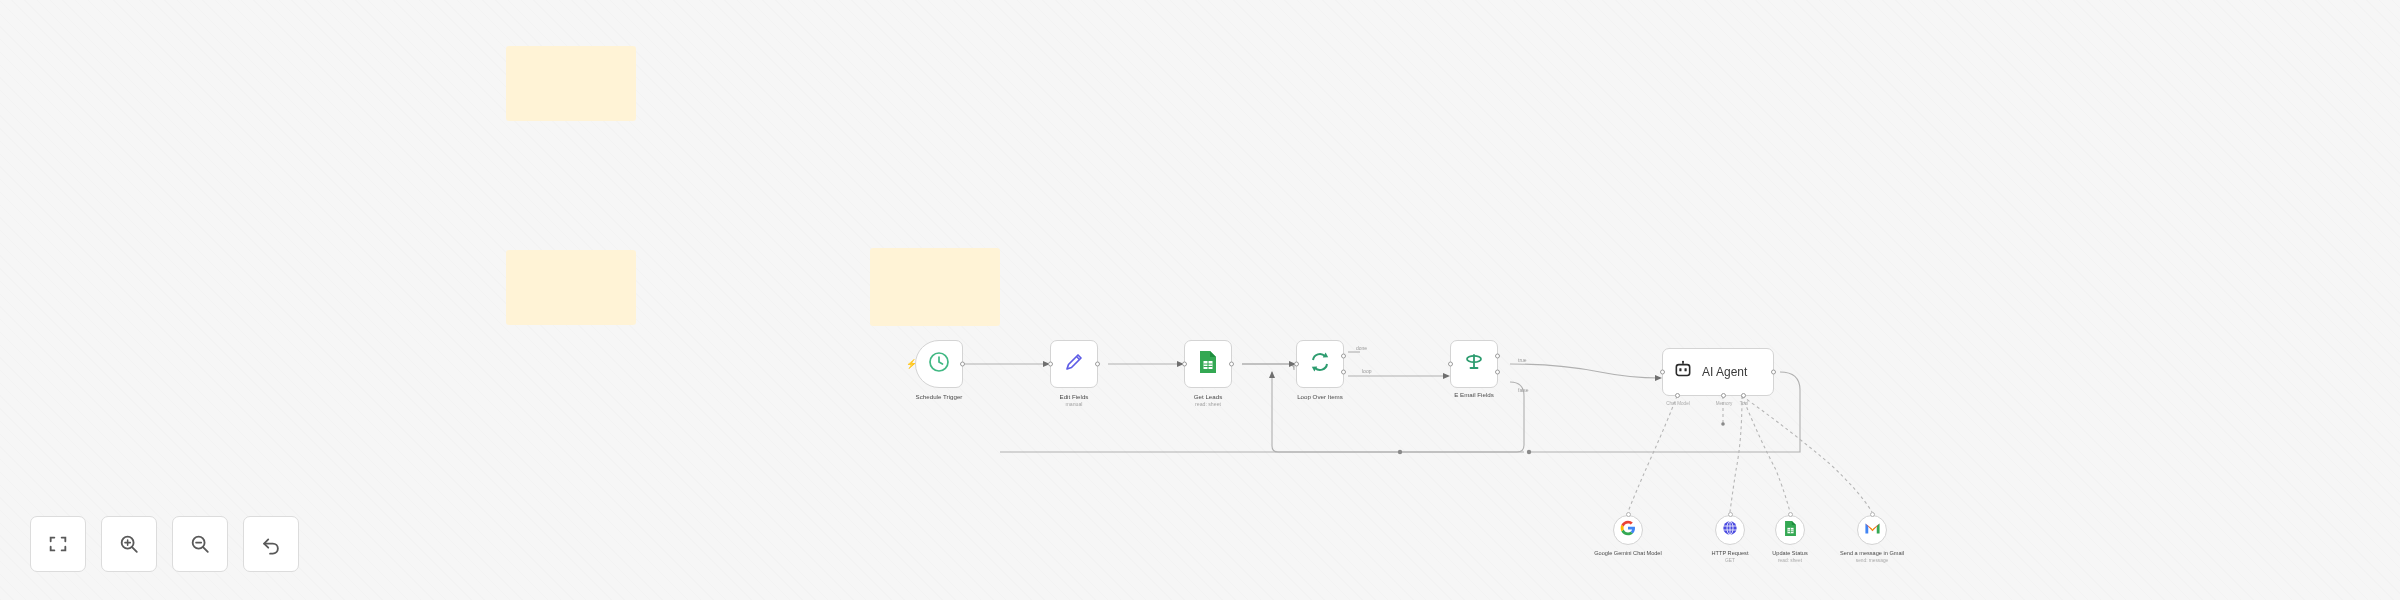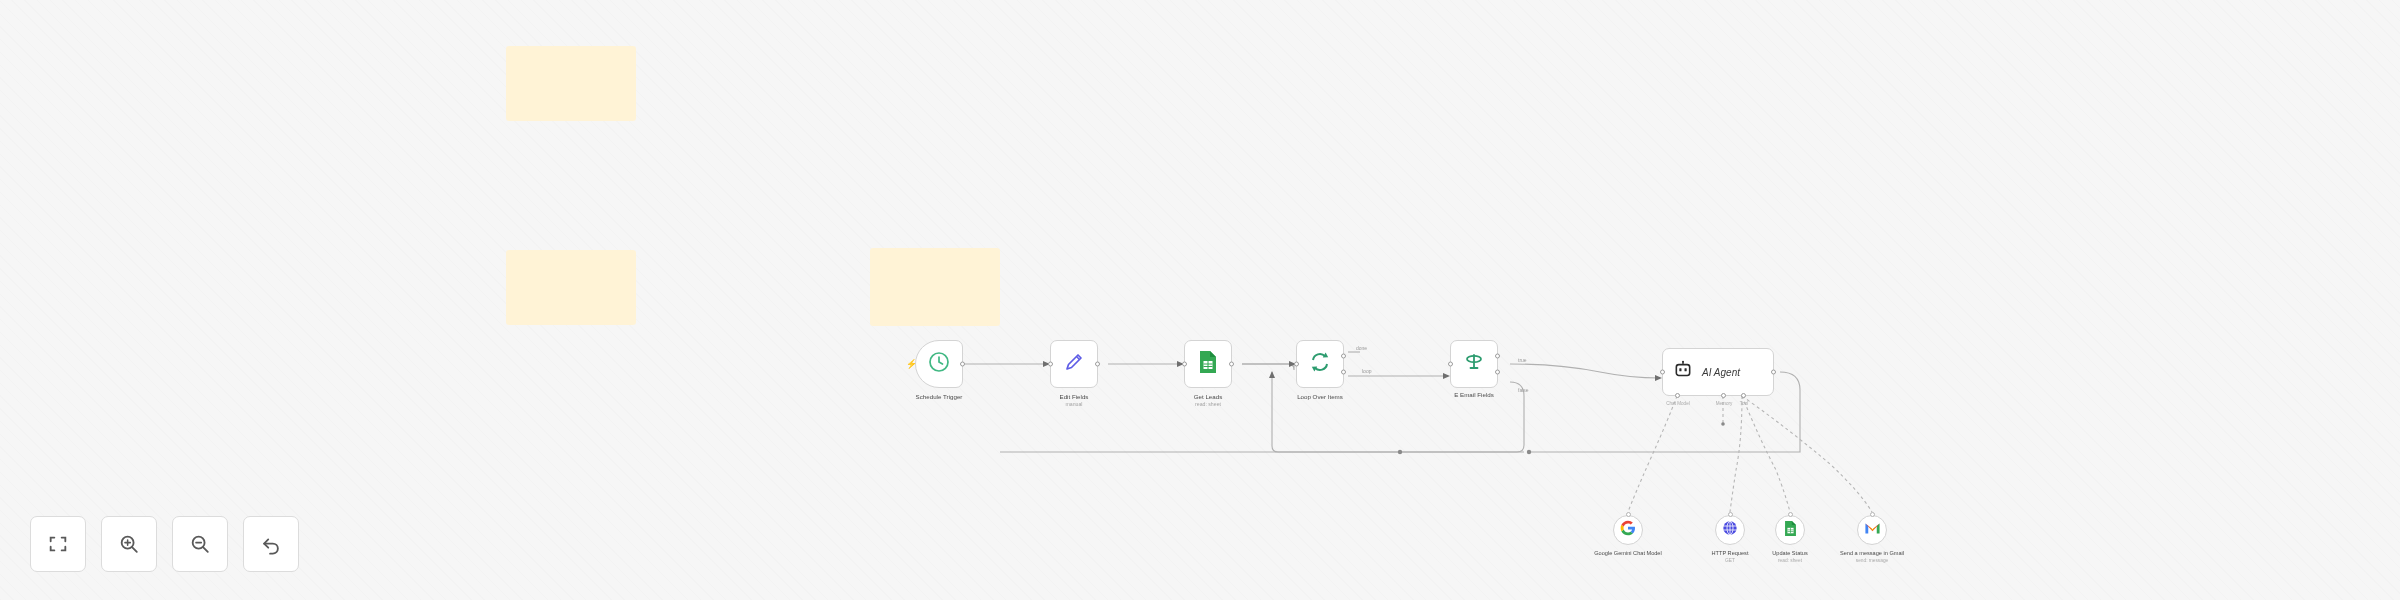--- a/index.html
+++ b/index.html
@@ -81,24 +81,23 @@
     border-top-left-radius: 24px;
     border-bottom-left-radius: 24px;
   }
   .node.wide {
     width: 112px;
     justify-content: flex-start;
     padding-left: 10px;
     gap: 9px;
   }
   .node-title-inline {
-    font-size: 10px;
+    font-size: 12px;
     color: #3b3b3b;
     white-space: nowrap;
-    font-style: italic;
   }
 
   .node-label {
     position: absolute;
     top: 52px;
     left: 50%;
     transform: translateX(-50%);
     font-size: 6.2px;
     color: #4a4a4a;
     white-space: nowrap;

